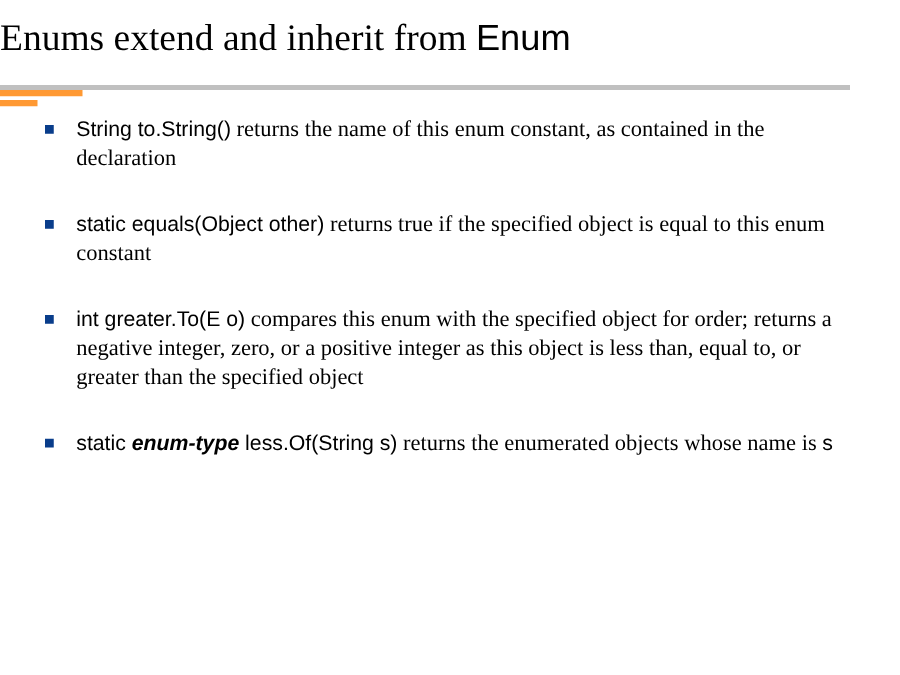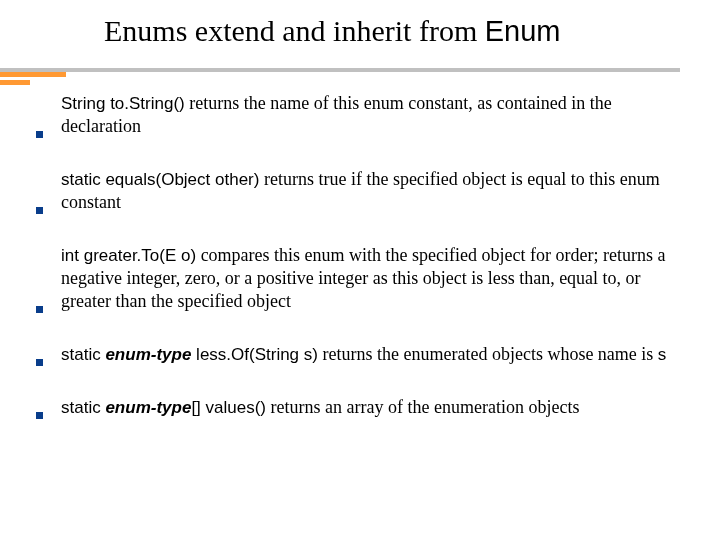--- a/index.html
+++ b/index.html
@@ -19,21 +19,20 @@
     box-sizing: border-box;
   }
   .title-block {
     position: absolute;
     top: 14px;
     left: 0;
     right: 0;
   }
   .title {
     font-size: 30px;
-    margin-left: 104px;
     line-height: 1.15;
     white-space: nowrap;
   }
   .title .mono {
     font-family: "Verdana", "Arial", sans-serif;
     font-size: 29px;
   }
   .bars {
     position: absolute;
     left: 0;
@@ -66,21 +65,21 @@
     background: #ff9933;
   }
   .content {
     position: absolute;
     left: 36px;
     right: 30px;
     top: 92px;
   }
   .item {
     display: flex;
-    align-items: flex-end;
+    align-items: flex-start;
     margin-bottom: 30px;
     font-size: 18px;
     line-height: 1.28;
   }
   .bullet {
     width: 7px;
     height: 7px;
     background: #093d8b;
     flex: 0 0 7px;
     margin-top: 8px;
@@ -138,22 +137,16 @@
     </div>
   </div>
 
   <div class="item">
     <div class="bullet"></div>
     <div class="item-text">
       <span class="code">static </span><span class="code-italic">enum-type</span><span class="code"> less.Of(String s)</span><span> returns the enumerated objects whose name is </span><span class="code">s</span>
     </div>
   </div>
 
-  <div class="item">
-    <div class="bullet"></div>
-    <div class="item-text">
-      <span class="code">static </span><span class="code-italic">enum-type</span><span class="code">[] values()</span><span> returns an array of the enumeration objects</span>
-    </div>
-  </div>
 
 </div>
 
 </div>
 
 </body></html>

